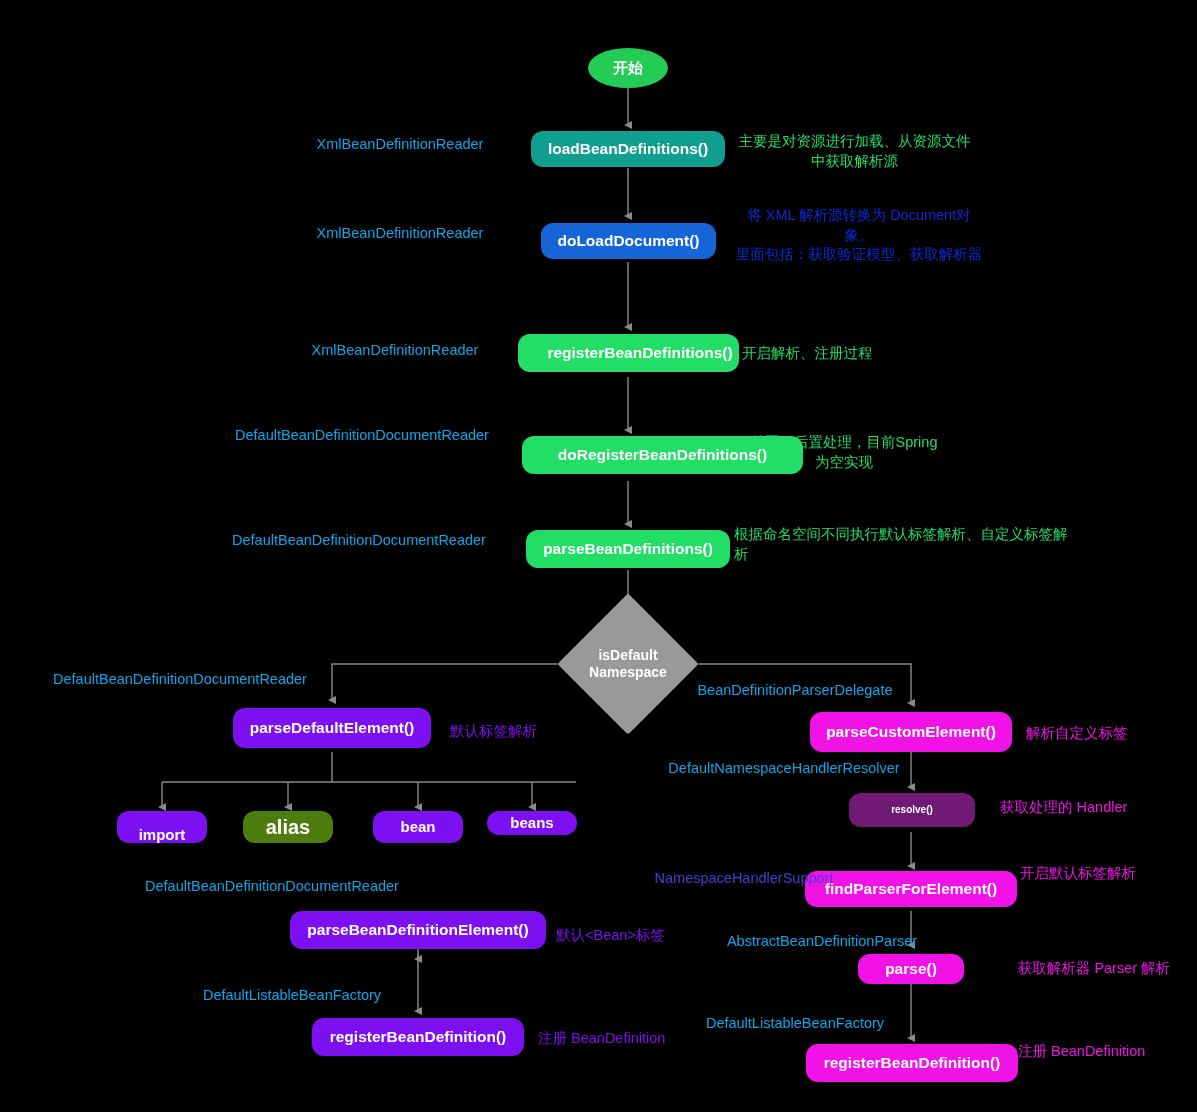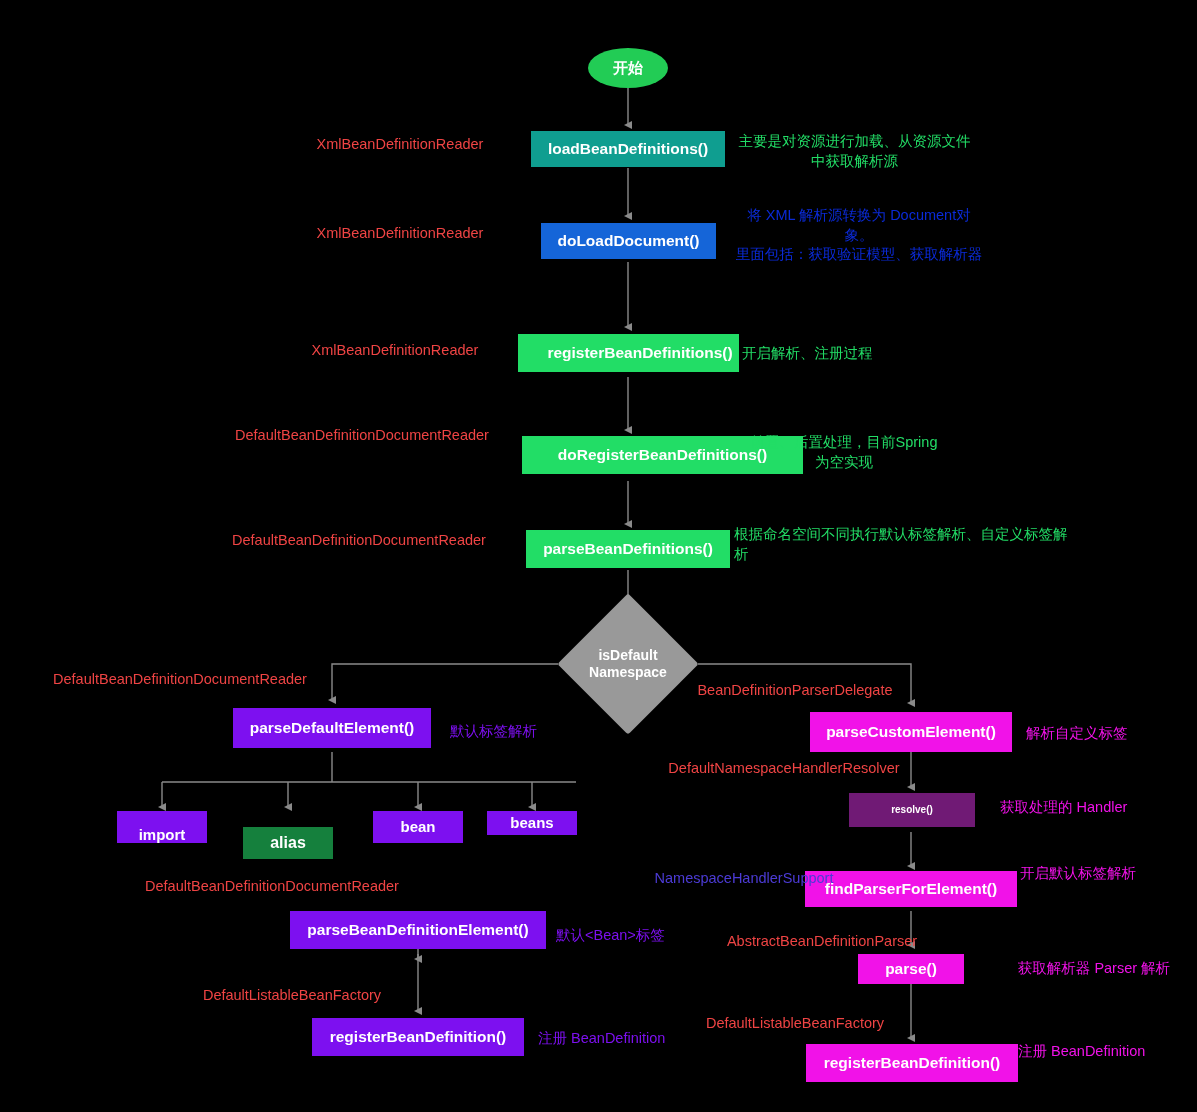--- a/index.html
+++ b/index.html
@@ -28,21 +28,21 @@
     display: flex;
     align-items: center;
     justify-content: center;
     text-align: center;
     font-weight: bold;
     color: #ffffff;
     box-sizing: border-box;
     line-height: 1.15;
     white-space: nowrap;
   }
-  .node.rect { border-radius: 0; }
+  .node.rect { border-radius: 12px; }
   .node.start {
     border-radius: 50%;
     font-size: 15px;
   }
   .node.diamond {
     background: transparent;
     font-size: 14px;
     white-space: normal;
     font-weight: bold;
   }
@@ -54,21 +54,21 @@
     transform: rotate(45deg);
     border-radius: 3px;
   }
   .diamond-label {
     position: relative;
     z-index: 2;
     line-height: 1.25;
   }
   .clslabel {
     position: absolute;
-    color: #ef4444;
+    color: #0ea5e9;
     font-size: 14.5px;
     text-align: center;
     line-height: 1.3;
     white-space: normal;
   }
   .note {
     position: absolute;
     font-size: 14.5px;
     text-align: center;
     line-height: 1.35;
@@ -162,21 +162,21 @@
       <div>isDefault</div>
       <div>Namespace</div>
     </div>
   </div>
   <div class="clslabel" style="left:46px; top:670px; width:268px;">DefaultBeanDefinitionDocumentReader</div>
   <div class="note" style="left:450px; top:722px; width:130px; color:#7d10f0; text-align:left;">默认标签解析</div>
 
   <div class="node rect" style="left:117px; top:811px; width:90px; height:32px; background:#7d10f0; font-size:15px;align-items:flex-end;">
     <span>import</span>
   </div>
-  <div class="node rect" style="left:243px; top:811px; width:90px; height:32px; background:#15803d; font-size:16px;margin-top:16px;">
+  <div class="node rect" style="left:243px; top:811px; width:90px; height:32px; background:#4d7c0f; font-size:20px;">
     <span>alias</span>
   </div>
   <div class="node rect" style="left:373px; top:811px; width:90px; height:32px; background:#7d10f0; font-size:15px;">
     <span>bean</span>
   </div>
   <div class="node rect" style="left:487px; top:811px; width:90px; height:24px; background:#7d10f0; font-size:15px;">
     <span>beans</span>
   </div>
 
   <div class="node rect" style="left:290px; top:911px; width:256px; height:38px; background:#7d10f0; font-size:15.5px;">

